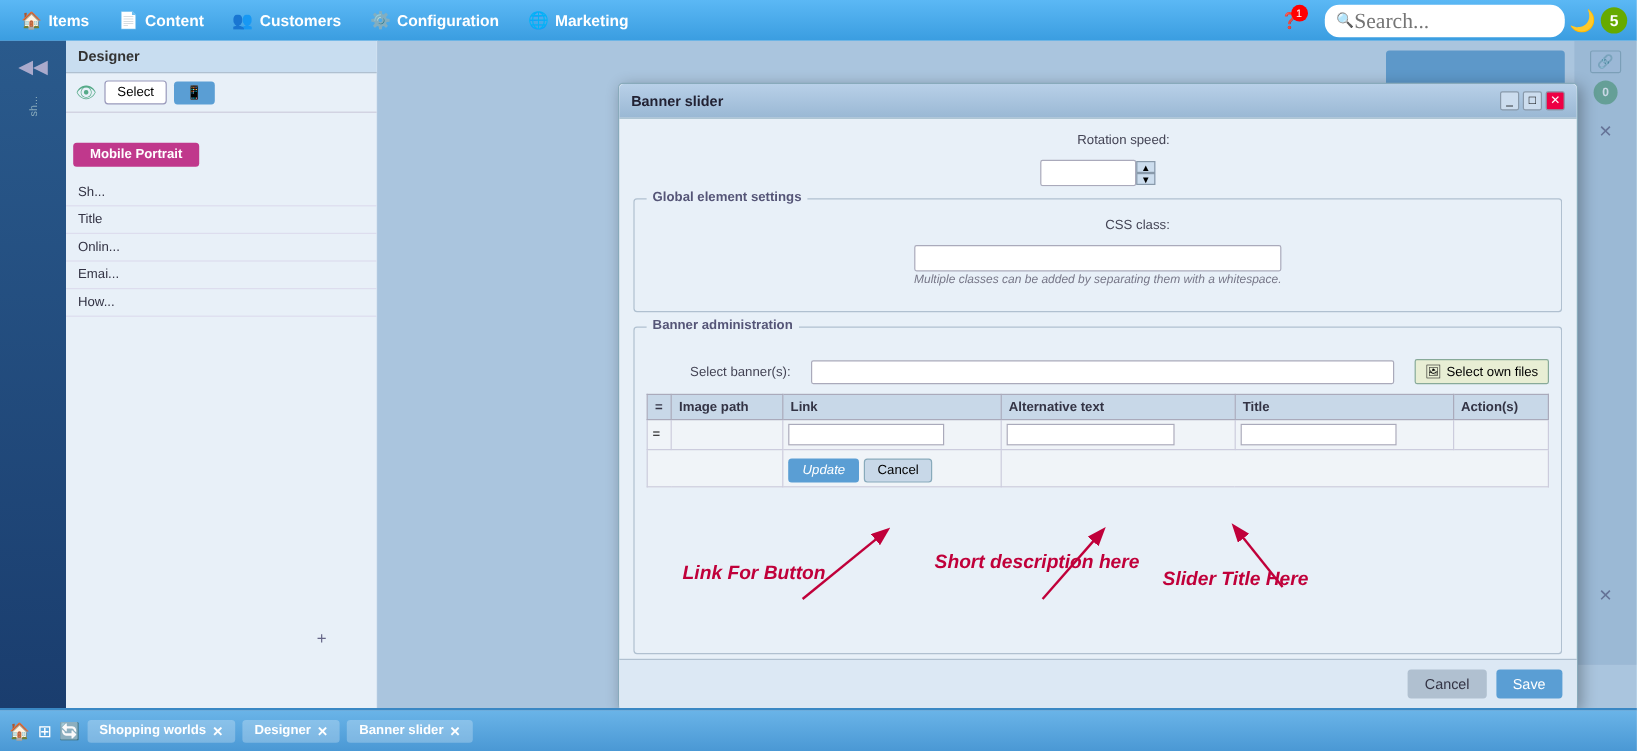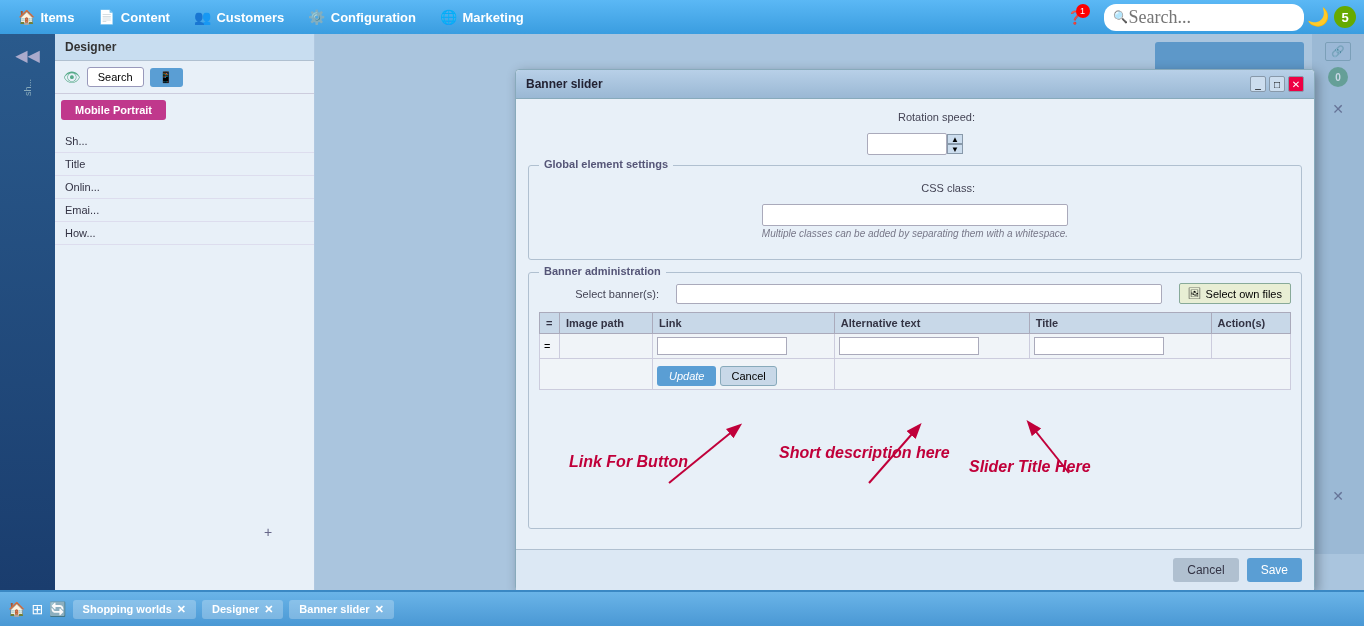--- a/index.html
+++ b/index.html
@@ -67,21 +67,21 @@
     .preview-toggle {
       background: #fff; border: 1px solid #99b; border-radius: 3px;
       padding: 3px 10px; cursor: pointer; font-size: 11px;
     }
     .device-btn {
       background: #5a9ed4; color: #fff; border: none; border-radius: 3px;
       padding: 3px 10px; cursor: pointer; font-size: 11px;
     }
     .mobile-portrait-btn {
       background: #c0388c; color: #fff; border: none; border-radius: 3px;
-      padding: 4px 14px; cursor: pointer; font-size: 11px; font-weight: bold;
+      padding: 4px 14px; cursor: pointer; font-size: 11px; font-weight: bold; margin-top: 19px;
     }
     .designer-sidebar-items { padding: 4px 0; }
     .designer-item {
       padding: 5px 10px; color: #334; font-size: 11px; cursor: pointer;
       border-bottom: 1px solid #dde;
     }
 
     
     .content-area {
       flex: 1; background: #d0e4f4; position: relative; overflow: hidden;
@@ -247,21 +247,21 @@
     <span class="sidebar-icon">◀◀</span>
     <span class="sidebar-text">sh...</span>
   </div>
 
   <div class="designer-panel">
     <div class="designer-header">
       <span>Designer</span>
     </div>
     <div class="designer-controls">
       <span style="color:#5a8;font-size:14px;cursor:pointer;">👁</span>
-      <button class="preview-toggle">Search</button>
+      <button class="preview-toggle">Select</button>
       <button class="device-btn">📱</button>
     </div>
     <div style="padding:6px;">
       <button class="mobile-portrait-btn">Mobile Portrait</button>
     </div>
     <div class="designer-sidebar-items">
       <div class="designer-item"><span>Sh...</span></div>
       <div class="designer-item"><span>Title</span></div>
       <div class="designer-item"><span>Onlin...</span></div>
       <div class="designer-item"><span>Emai...</span></div>
@@ -314,21 +314,21 @@
             <span class="form-label">CSS class:</span>
             <div style="flex:1;">
               <input type="text" class="form-input" style="width: 100%;">
               <div class="hint-text">Multiple classes can be added by separating them with a whitespace.</div>
             </div>
           </div>
         </div>
 
         <div class="section-box">
           <span class="section-legend">Banner administration</span>
-          <div class="banner-select-row" style="margin-top:0;gap:17px;">
+          <div class="banner-select-row" style="margin-top:16px;gap:17px;">
             <span class="form-label">Select banner(s):</span>
             <input type="text" class="banner-select-input" style="">
             <button class="select-files-btn">
               <span>🖼</span>
               <span>Select own files</span>
             </button>
           </div>
 
           <table class="banner-table">
             <thead>

